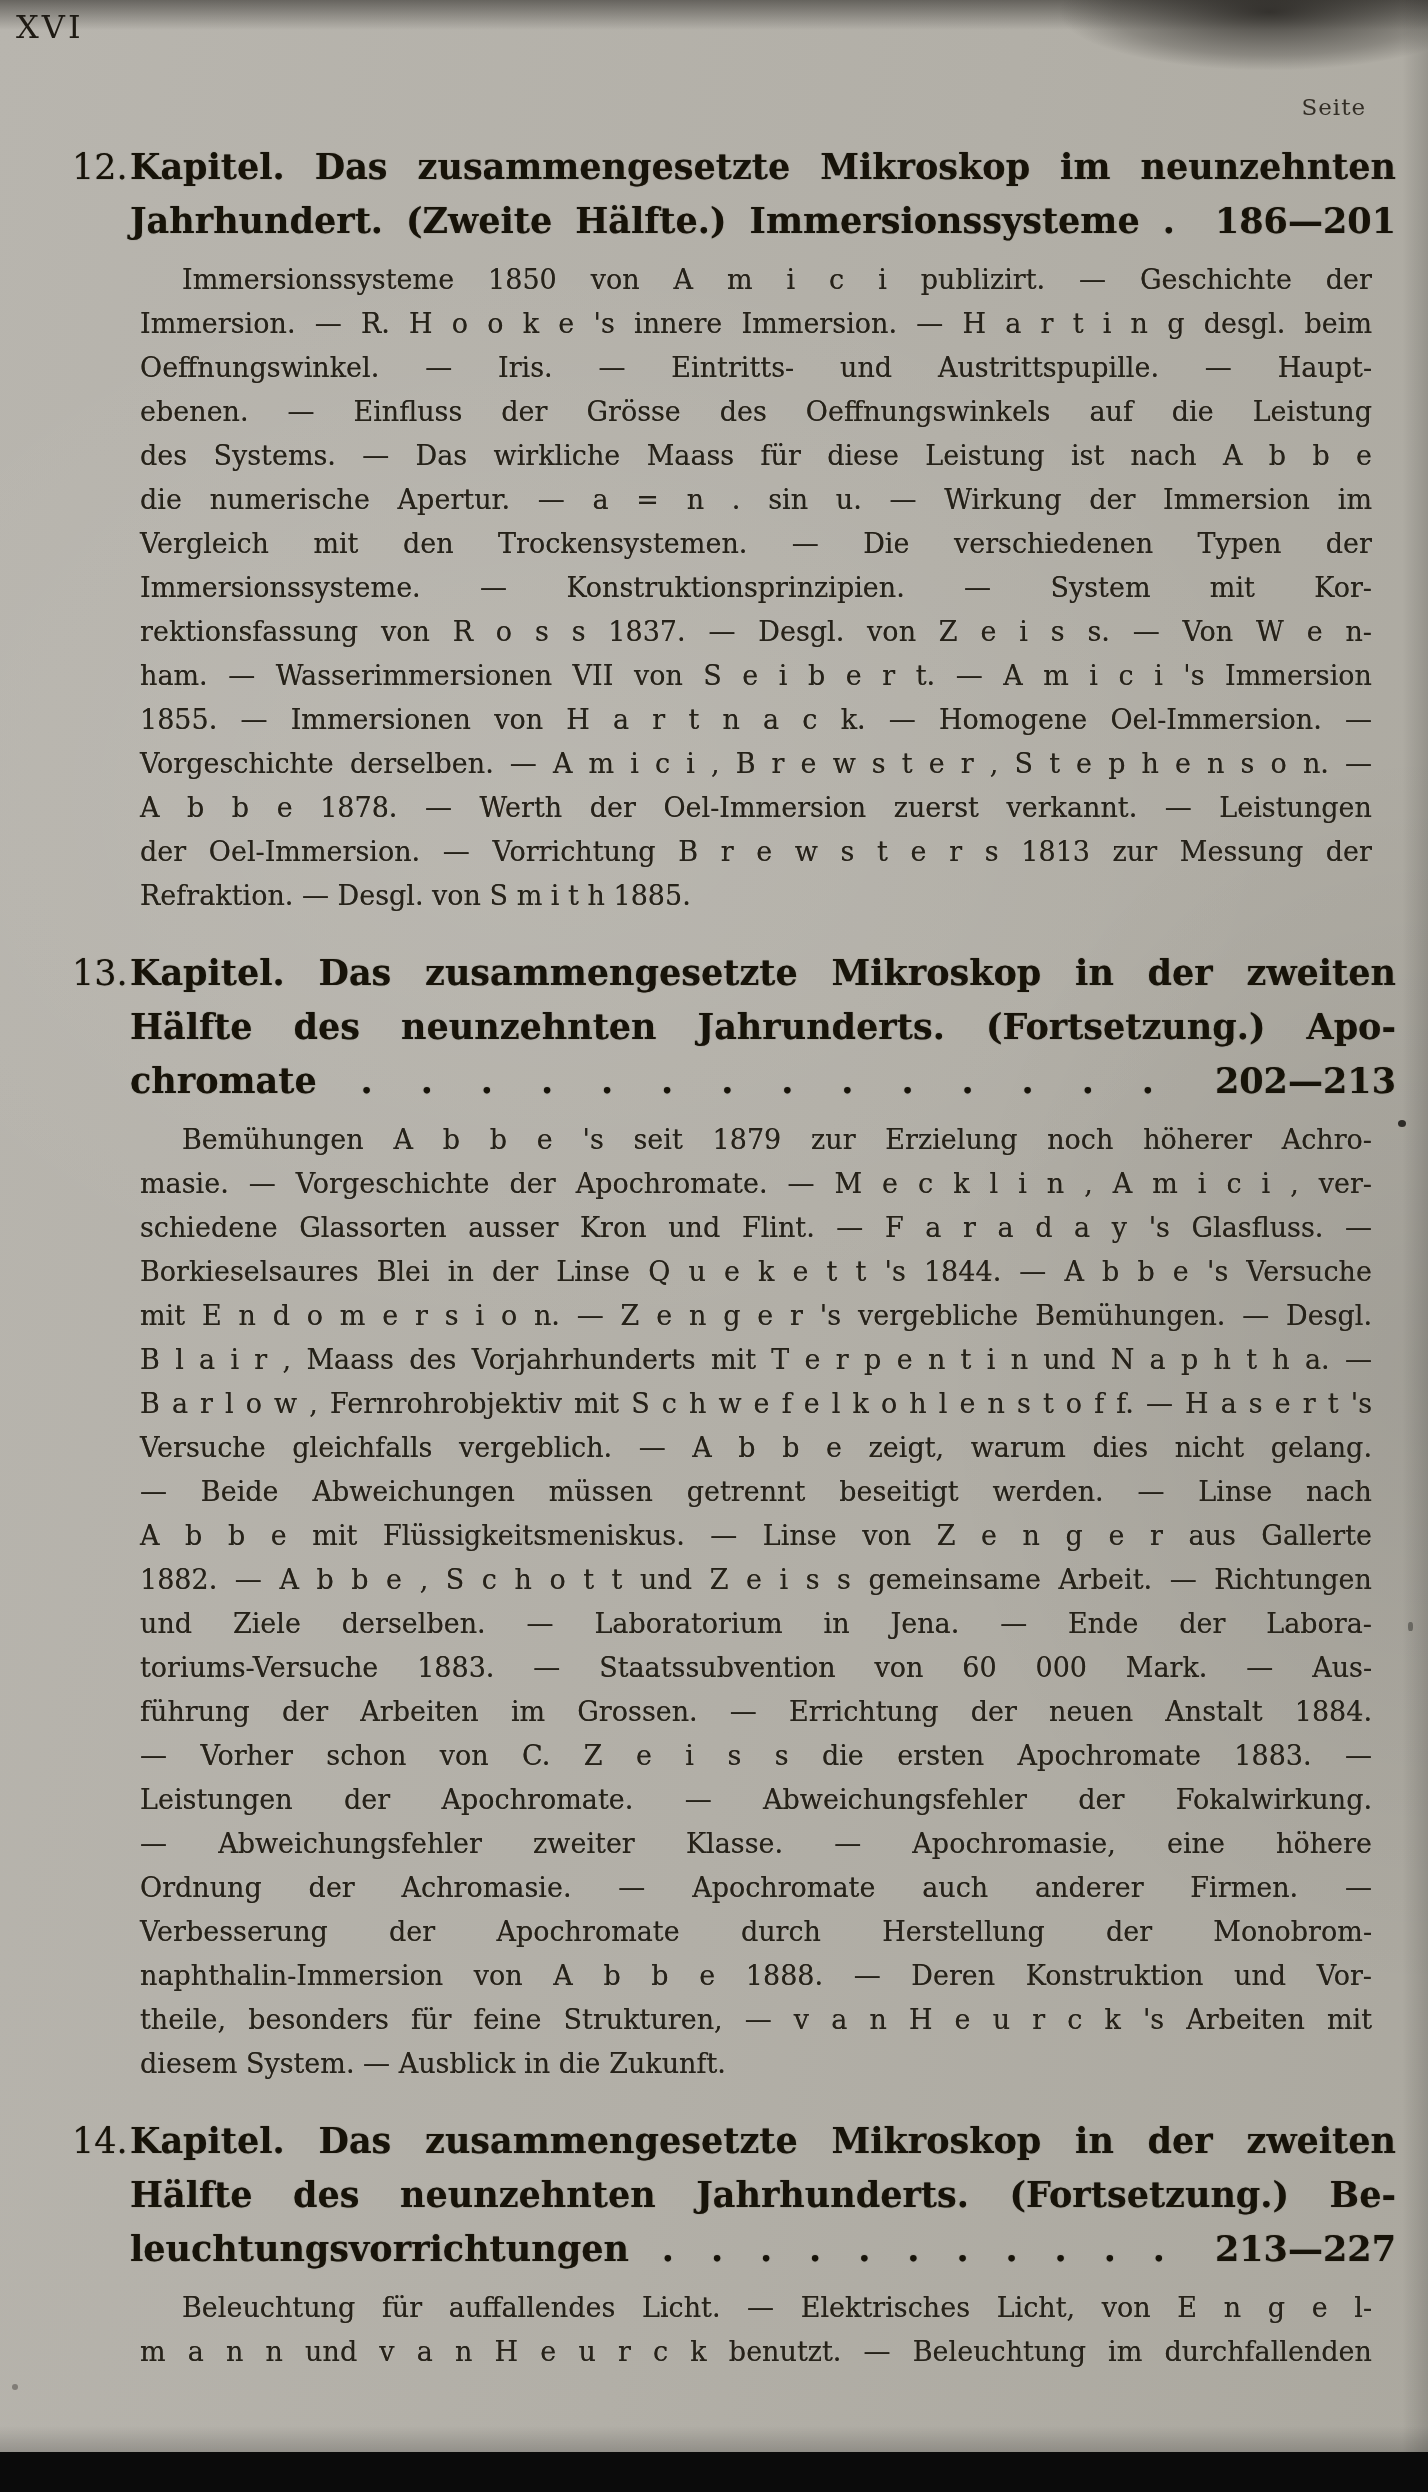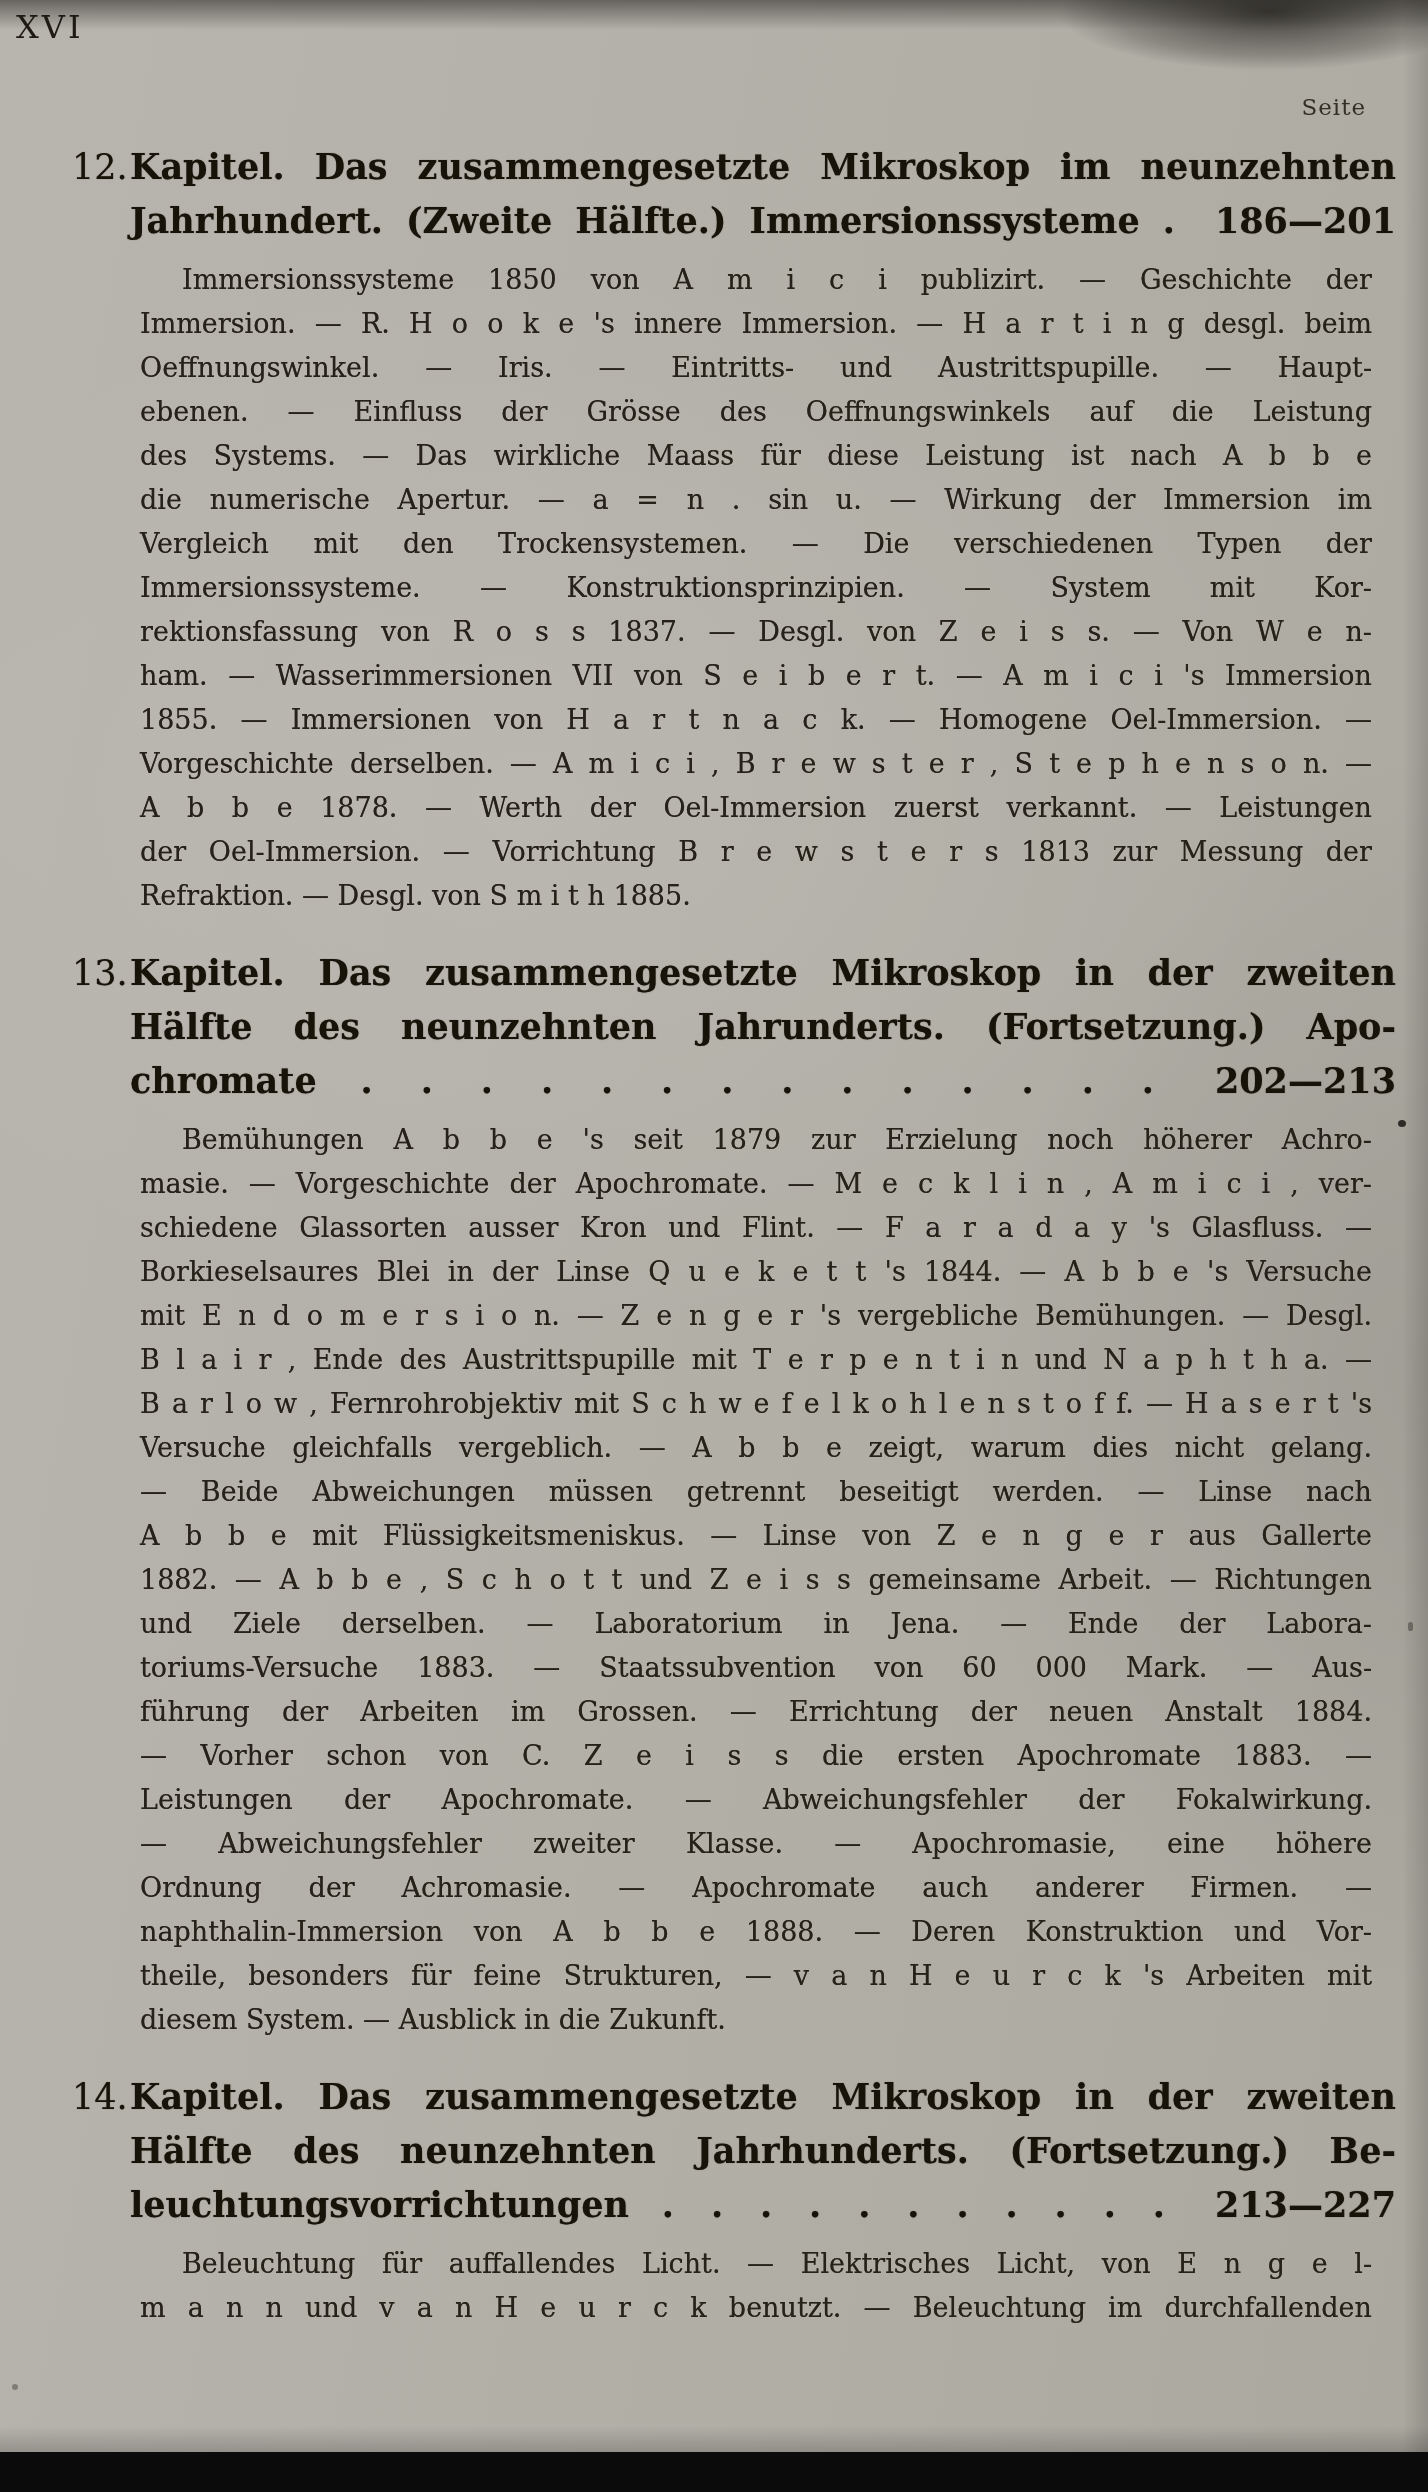--- a/index.html
+++ b/index.html
@@ -109,33 +109,34 @@
             <div class="hline">Hälfte des neunzehnten Jahrunderts.  (Fortsetzung.)  Apo-</div>
             <div class="hline"><span>chromate</span> <span class="dots">. . . . . . . . . . . . . .</span> <span class="pages">202—213</span></div>
           </div>
         </div>
         <div class="summary">
           <div class="sline indent">Bemühungen A b b e 's seit 1879 zur Erzielung noch höherer Achro-</div>
           <div class="sline">masie. — Vorgeschichte der Apochromate. — M e c k l i n ,  A m i c i , ver-</div>
           <div class="sline">schiedene Glassorten ausser Kron und Flint. — F a r a d a y 's Glasfluss. —</div>
           <div class="sline">Borkieselsaures Blei in der Linse Q u e k e t t 's 1844. — A b b e 's Versuche</div>
           <div class="sline">mit E n d o m e r s i o n. — Z e n g e r 's vergebliche Bemühungen. — Desgl.</div>
-          <div class="sline">B l a i r , Ende des Austrittspupille mit T e r p e n t i n und N a p h t h a. —</div>
+          <div class="sline">B l a i r , Maass des Vorjahrhunderts mit T e r p e n t i n und N a p h t h a. —</div>
           <div class="sline">B a r l o w , Fernrohrobjektiv mit S c h w e f e l k o h l e n s t o f f. — H a s e r t 's</div>
           <div class="sline">Versuche gleichfalls vergeblich. — A b b e zeigt, warum dies nicht gelang.</div>
           <div class="sline">— Beide Abweichungen müssen getrennt beseitigt werden. — Linse nach</div>
           <div class="sline">A b b e mit Flüssigkeitsmeniskus. — Linse von Z e n g e r aus Gallerte</div>
           <div class="sline">1882. — A b b e ,  S c h o t t und Z e i s s gemeinsame Arbeit. — Richtungen</div>
           <div class="sline">und Ziele derselben. — Laboratorium in Jena. — Ende der Labora-</div>
           <div class="sline">toriums-Versuche 1883. — Staatssubvention von 60 000 Mark. — Aus-</div>
           <div class="sline">führung der Arbeiten im Grossen. — Errichtung der neuen Anstalt 1884.</div>
           <div class="sline">— Vorher schon von C. Z e i s s die ersten Apochromate 1883. —</div>
           <div class="sline">Leistungen der Apochromate. — Abweichungsfehler der Fokalwirkung.</div>
           <div class="sline">— Abweichungsfehler zweiter Klasse. — Apochromasie, eine höhere</div>
           <div class="sline">Ordnung der Achromasie. — Apochromate auch anderer Firmen. —</div>
+          <div class="sline">Verbesserung der Apochromate durch Herstellung der Monobrom-</div>
           <div class="sline">naphthalin-Immersion von A b b e 1888. — Deren Konstruktion und Vor-</div>
           <div class="sline">theile, besonders für feine Strukturen, — v a n  H e u r c k 's Arbeiten mit</div>
           <div class="sline flush">diesem System. — Ausblick in die Zukunft.</div>
         </div>
       </section>
       <section class="entry">
         <div class="heading-row">
           <span class="chapter-num">14.</span>
           <div class="heading-lines">
             <div class="hline">Kapitel.  Das zusammengesetzte Mikroskop in der zweiten</div>

